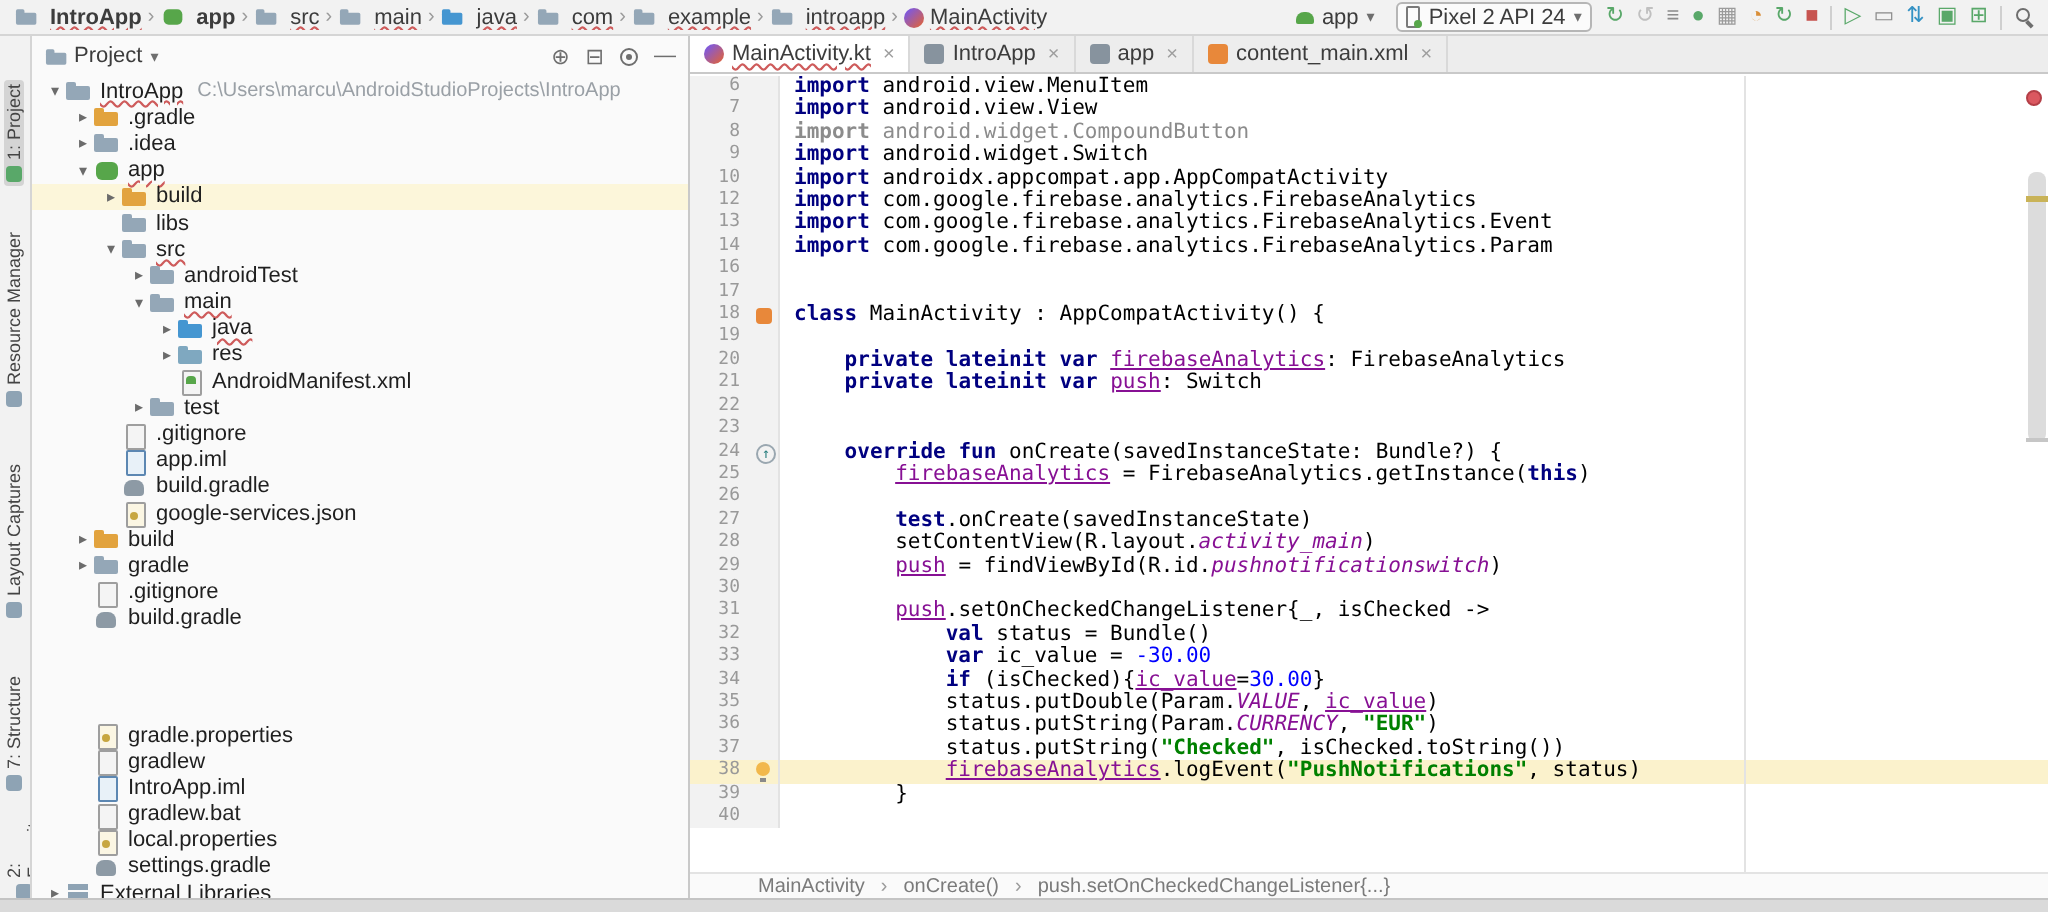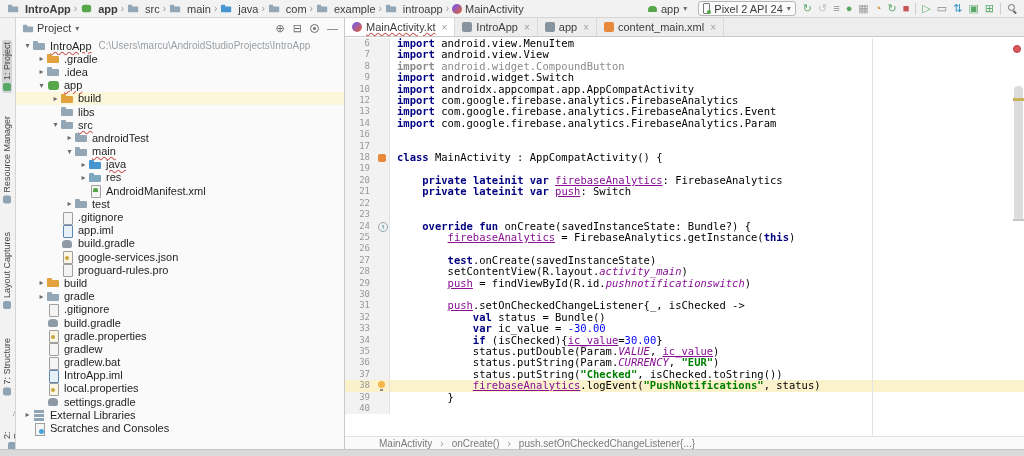--- a/index.html
+++ b/index.html
@@ -313,64 +313,59 @@
         <div class="trow" style="padding-left: 34px;">
           <span class="tarrow"></span>
           <span class="fico file-gradle"></span>
           <span>build.gradle</span>
         </div>
         <div class="trow" style="padding-left: 34px;">
           <span class="tarrow"></span>
           <span class="fico file-json"></span>
           <span>google-services.json</span>
         </div>
-        <div class="trow" style="padding-left: 34px;">
-          <span class="tarrow"></span>
-          <span class="fico file"></span>
-          <span>proguard-rules.pro</span>
-        </div>
         <div class="trow" style="padding-left: 20px;">
           <span class="tarrow">▸</span>
           <span class="fico folder-orange"></span>
           <span>build</span>
         </div>
         <div class="trow" style="padding-left: 20px;">
           <span class="tarrow">▸</span>
           <span class="fico folder"></span>
           <span>gradle</span>
         </div>
         <div class="trow" style="padding-left: 20px;">
           <span class="tarrow"></span>
           <span class="fico file"></span>
           <span>.gitignore</span>
         </div>
         <div class="trow" style="padding-left: 20px;">
           <span class="tarrow"></span>
           <span class="fico file-gradle"></span>
           <span>build.gradle</span>
         </div>
-        <div class="trow" style="padding-left: 20px;">
+        <div class="trow" style="padding-left: 20px; margin-top: 45px;">
           <span class="tarrow"></span>
           <span class="fico file-props"></span>
           <span>gradle.properties</span>
         </div>
         <div class="trow" style="padding-left: 20px;">
           <span class="tarrow"></span>
           <span class="fico file"></span>
           <span>gradlew</span>
         </div>
         <div class="trow" style="padding-left: 20px;">
           <span class="tarrow"></span>
+          <span class="fico file-iml"></span>
+          <span>IntroApp.iml</span>
+        </div>
+        <div class="trow" style="padding-left: 20px;">
+          <span class="tarrow"></span>
           <span class="fico file"></span>
           <span>gradlew.bat</span>
-        </div>
-        <div class="trow" style="padding-left: 20px;">
-          <span class="tarrow"></span>
-          <span class="fico file-iml"></span>
-          <span>IntroApp.iml</span>
         </div>
         <div class="trow" style="padding-left: 20px;">
           <span class="tarrow"></span>
           <span class="fico file-props"></span>
           <span>local.properties</span>
         </div>
         <div class="trow" style="padding-left: 20px;">
           <span class="tarrow"></span>
           <span class="fico file-gradle"></span>
           <span>settings.gradle</span>

